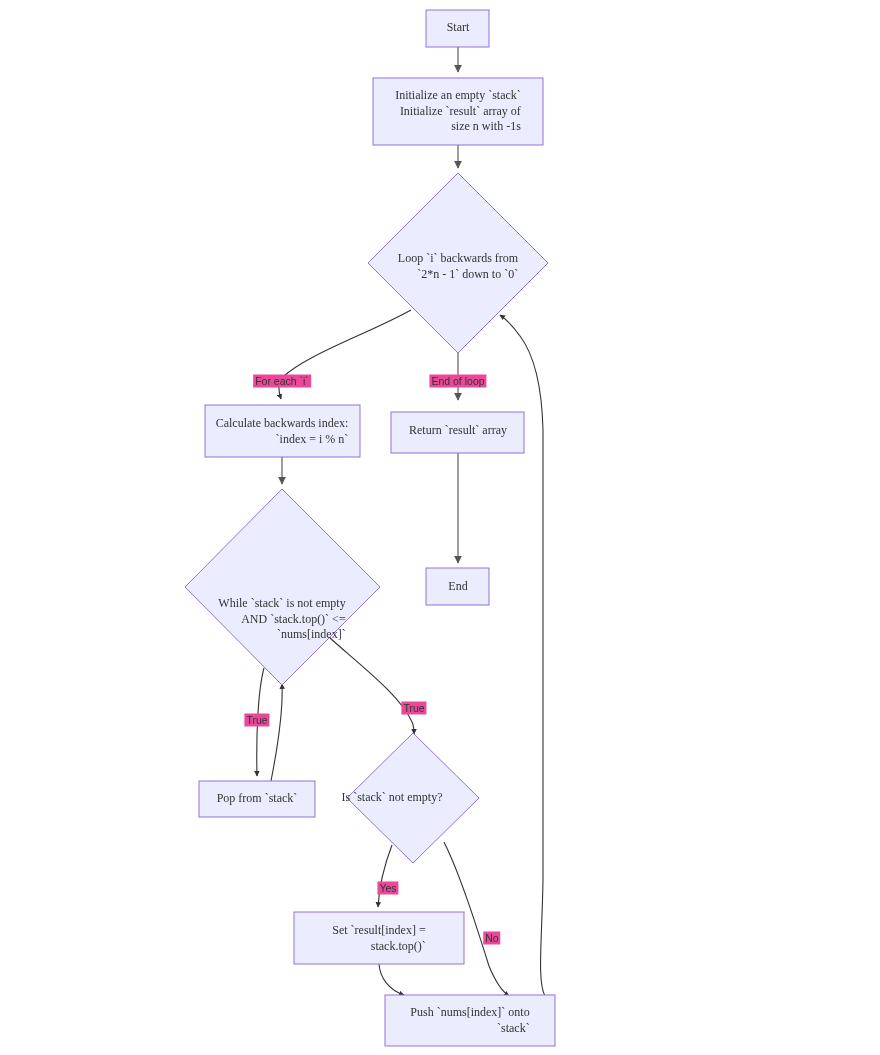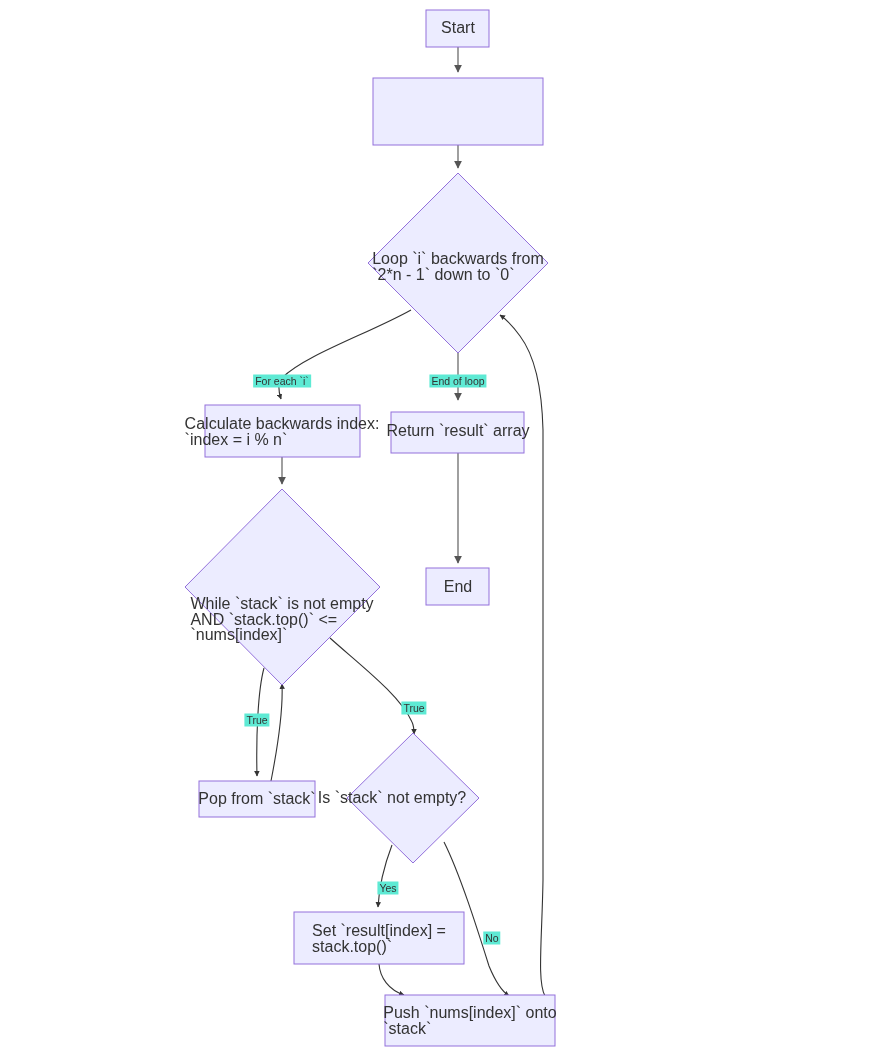--- a/index.html
+++ b/index.html
@@ -44,34 +44,34 @@
     stroke-width: 1.1;
   }
   .edge-path-thick {
     fill: none;
     stroke: #888888;
     stroke-width: 1.6;
   }
   .node-label {
     position: absolute;
     color: #333333;
-    font-size: 16px;
+    font-size: 12px;
     line-height: 15.5px;
-    text-align: left;
+    text-align: right;
     white-space: pre-line;
     transform: translate(-50%, -50%);
     pointer-events: none;
-    font-family: Liberation Sans, sans-serif;
+    font-family: Liberation Serif, serif;
   }
   .edge-label {
     position: absolute;
     color: #333333;
     font-size: 10.5px;
     line-height: 13px;
-    background: #5eead4;
+    background: #ec4899;
     padding: 0px 2px;
     transform: translate(-50%, -50%);
     white-space: nowrap;
     font-family: "Liberation Sans", sans-serif;
   }
 </style>
 </head>
 <body>
 
 <div id="flow-root">
@@ -131,20 +131,23 @@
 
     <polygon class="node-diamond" points="413,733 479,798 413,863 347,798"></polygon>
 
     <rect class="node-rect" x="294" y="912" width="170" height="52" rx="0"></rect>
 
     <rect class="node-rect" x="385" y="995" width="170" height="51" rx="0"></rect>
   </svg>
 
   <div class="node-label" style="left:458px; top:28px;">Start</div>
 
+  <div class="node-label" style="left:458px; top:111px;">Initialize an empty `stack`
+Initialize `result` array of
+size n with -1s</div>
 
   <div class="node-label" style="left:458px; top:266px;">Loop `i` backwards from
 `2*n - 1` down to `0`</div>
 
   <div class="node-label" style="left:282px; top:431px;">Calculate backwards index:
 `index = i % n`</div>
 
   <div class="node-label" style="left:458px; top:431px;">Return `result` array</div>
 
   <div class="node-label" style="left:282px; top:591px;margin-top:28px;">While `stack` is not empty

